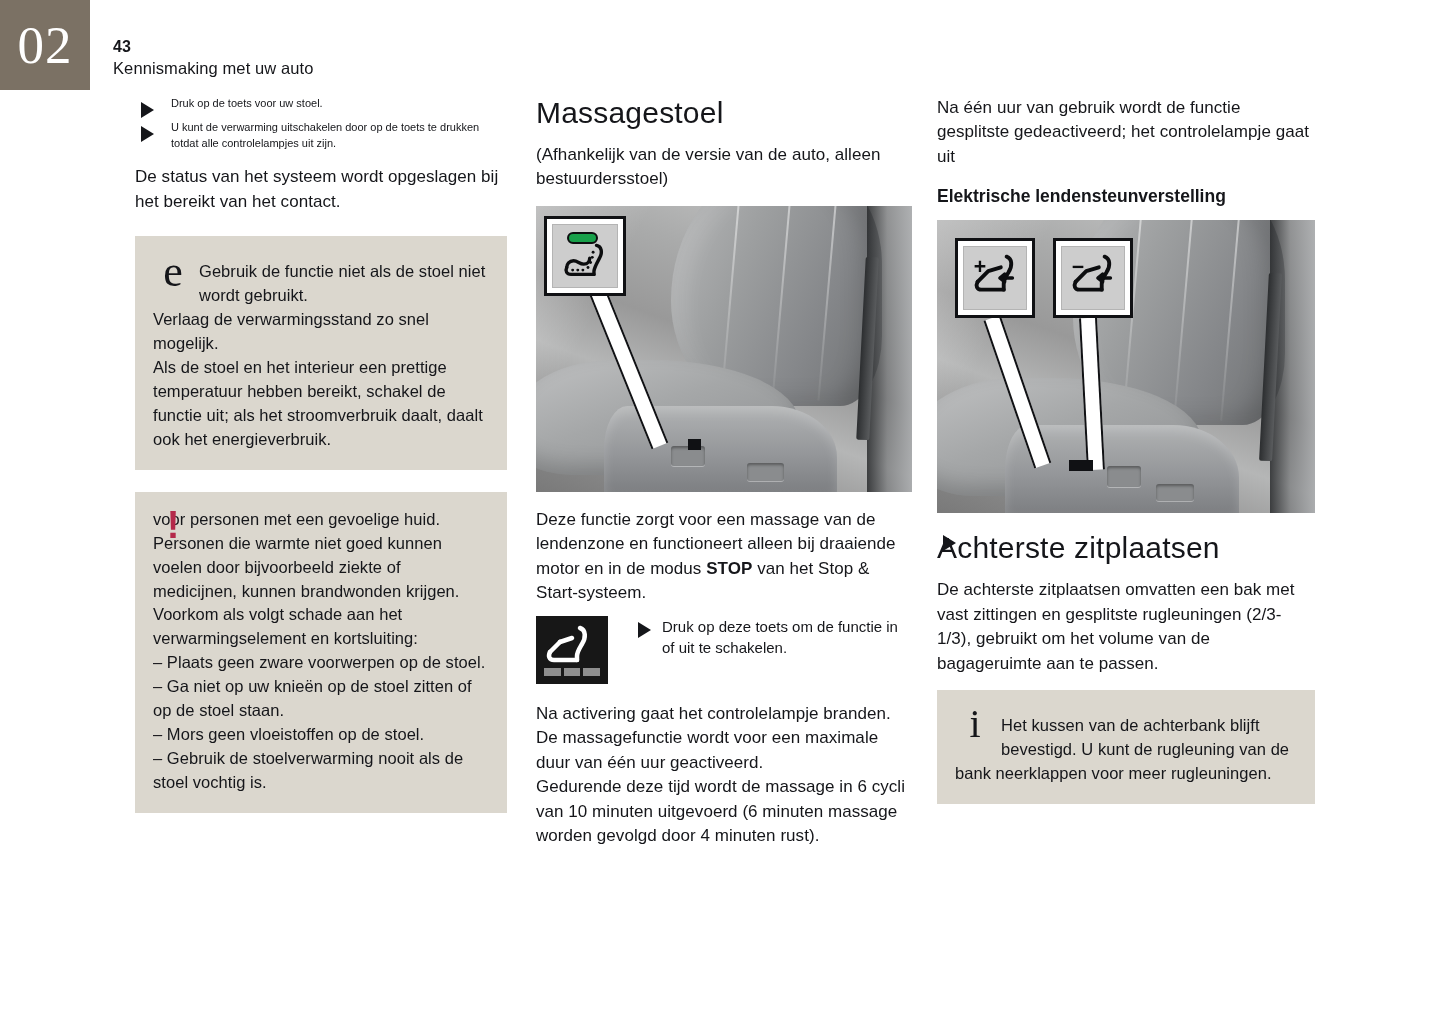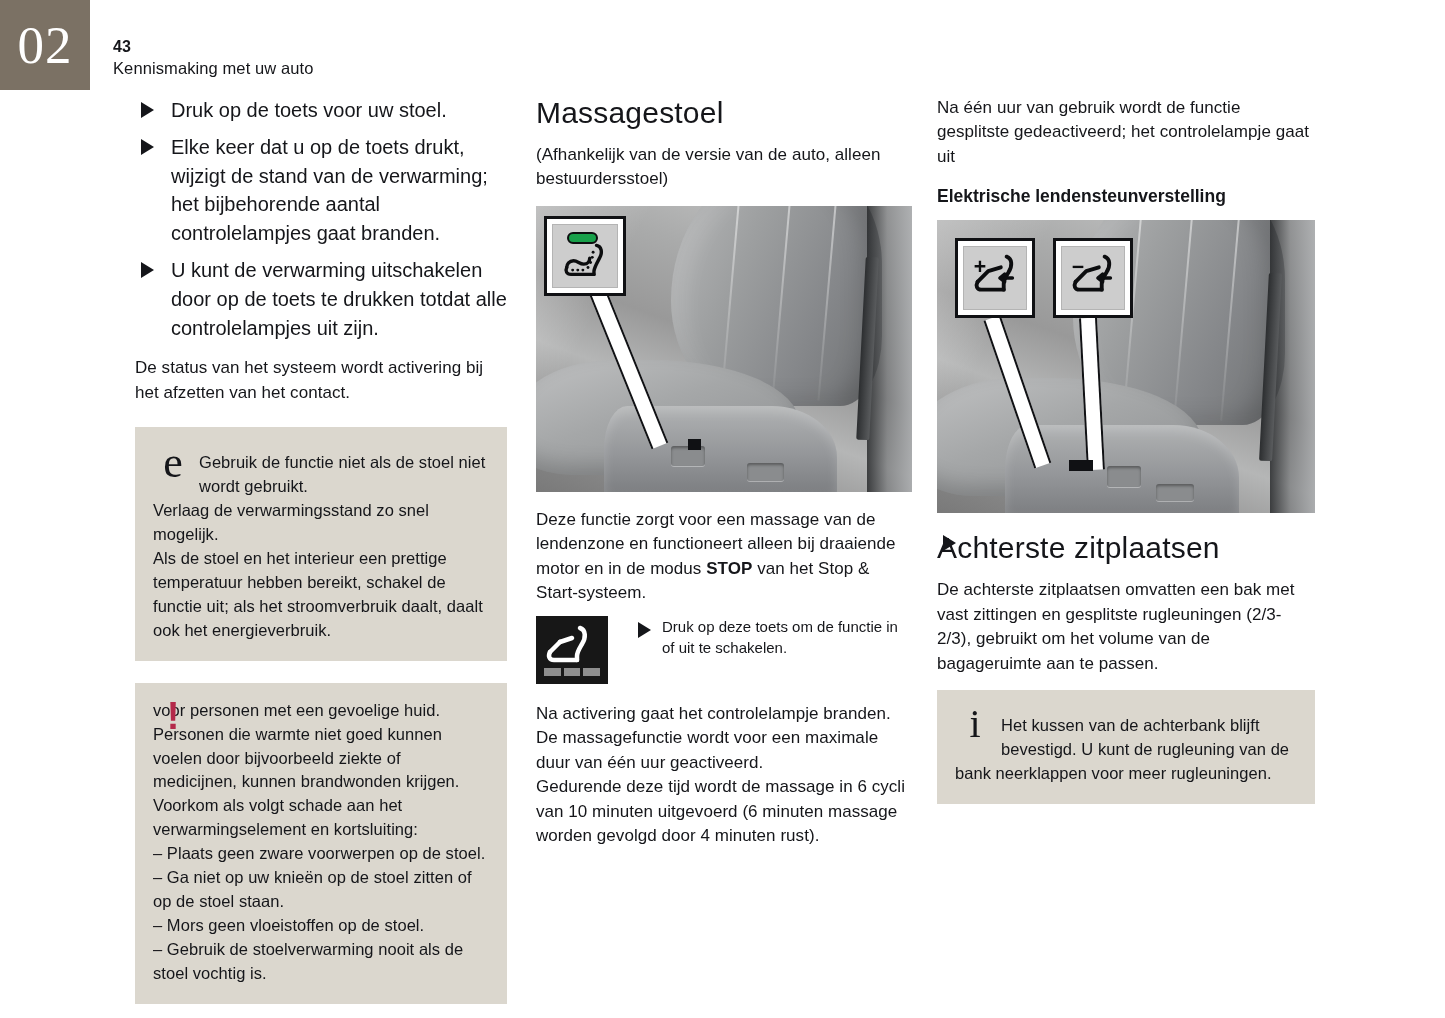--- a/index.html
+++ b/index.html
@@ -74,21 +74,21 @@
 
   
   ul.bullets {
     list-style: none;
     margin: 0 0 14px 0;
     padding: 0;
   }
   ul.bullets li {
     position: relative;
     padding-left: 36px;
-    font-size: 20px;
+    font-size: 11px;
     line-height: 1.44;
     margin-bottom: 8px;
   }
   ul.bullets li:last-child { margin-bottom: 0; }
   .tri {
     position: absolute;
     left: 6px;
     top: 6px;
     width: 0;
     height: 0;
@@ -337,29 +337,25 @@
 
 <div class="col col-1">
 
   <ul class="bullets">
     <li>
       <span class="tri"></span>
       <span>Druk op de toets voor uw stoel.</span>
     </li>
     <li>
       <span class="tri"></span>
-      <span>Elke keer dat u op de toets drukt, wijzigt de stand van de verwarming; het bijbehorende aantal controlelampjes gaat branden.</span>
-    </li>
-    <li>
-      <span class="tri"></span>
       <span>U kunt de verwarming uitschakelen door op de toets te drukken totdat alle controlelampjes uit zijn.</span>
     </li>
   </ul>
 
-  <p>De status van het systeem wordt activering bij het afzetten van het contact.</p>
+  <p>De status van het systeem wordt opgeslagen bij het bereikt van het contact.</p>
 
   <div class="notebox">
     <div class="noteicon icon-eco">e</div>
     <p class="firstline">Gebruik de functie niet als de stoel niet wordt gebruikt.</p>
     <p style="white-space:pre-line">Verlaag de verwarmingsstand zo snel mogelijk.
 Als de stoel en het interieur een prettige temperatuur hebben bereikt, schakel de functie uit; als het stroomverbruik daalt, daalt ook het energieverbruik.</p>
   </div>
 
   <div class="notebox">
     <div class="noteicon icon-warn">!</div>
@@ -501,21 +497,21 @@
   </div>
 
   <ul class="bullets">
     <li>
       <span class="tri"></span>
     </li>
   </ul>
 
   <h2 class="section" style="margin-top:18px">Achterste zitplaatsen</h2>
 
-  <p>De achterste zitplaatsen omvatten een bak met vast zittingen en gesplitste rugleuningen (2/3-2/3), gebruikt om het volume van de bagageruimte aan te passen.</p>
+  <p>De achterste zitplaatsen omvatten een bak met vast zittingen en gesplitste rugleuningen (2/3-1/3), gebruikt om het volume van de bagageruimte aan te passen.</p>
 
   <div class="notebox" style="margin-top:6px">
     <div class="noteicon icon-info">i</div>
     <p class="firstline" style="min-height:40px">Het kussen van de achterbank blijft bevestigd. U kunt de rugleuning van de</p>
     <p>bank neerklappen voor meer rugleuningen.</p>
   </div>
 
 </div>
 
 </body></html>

